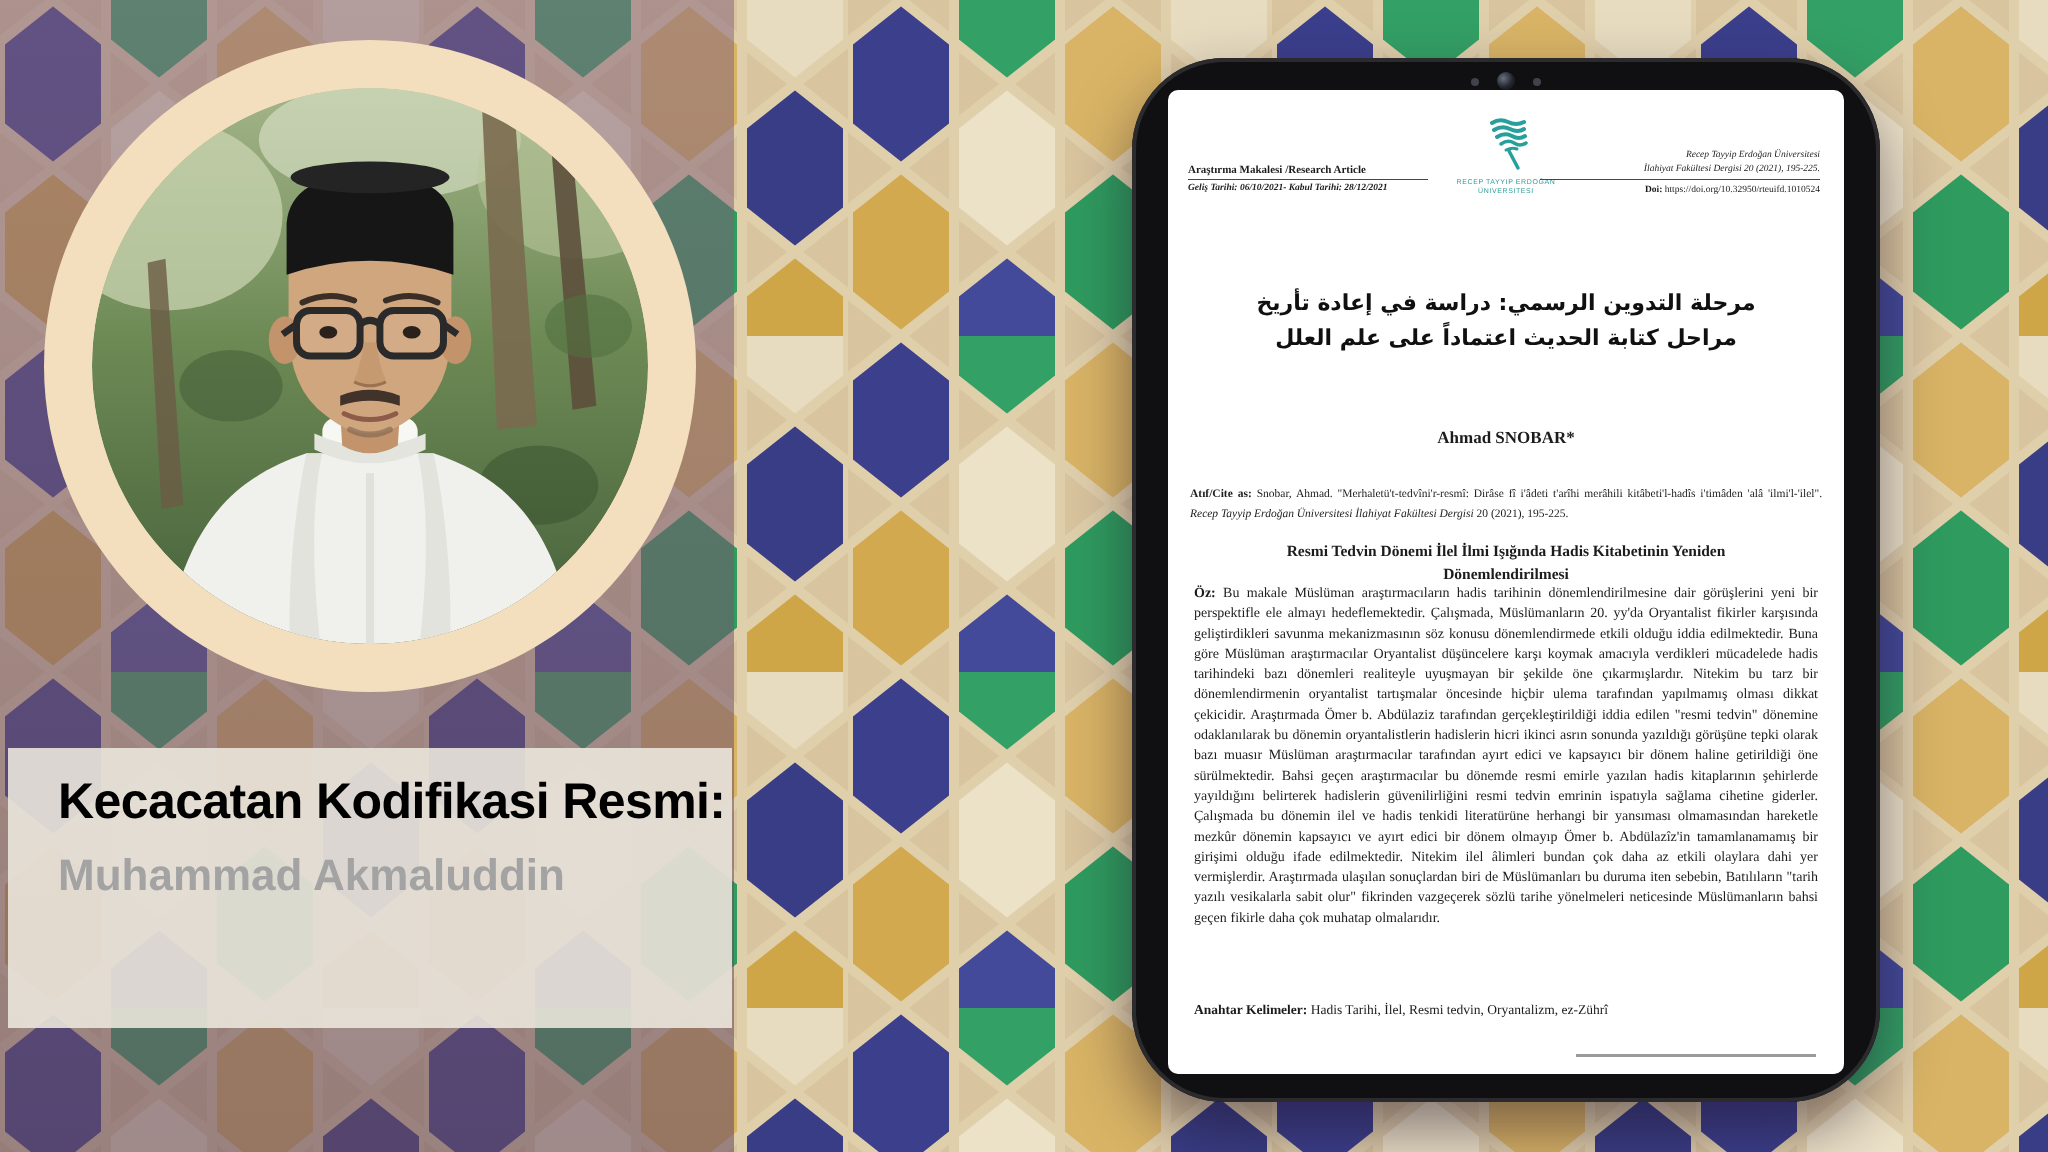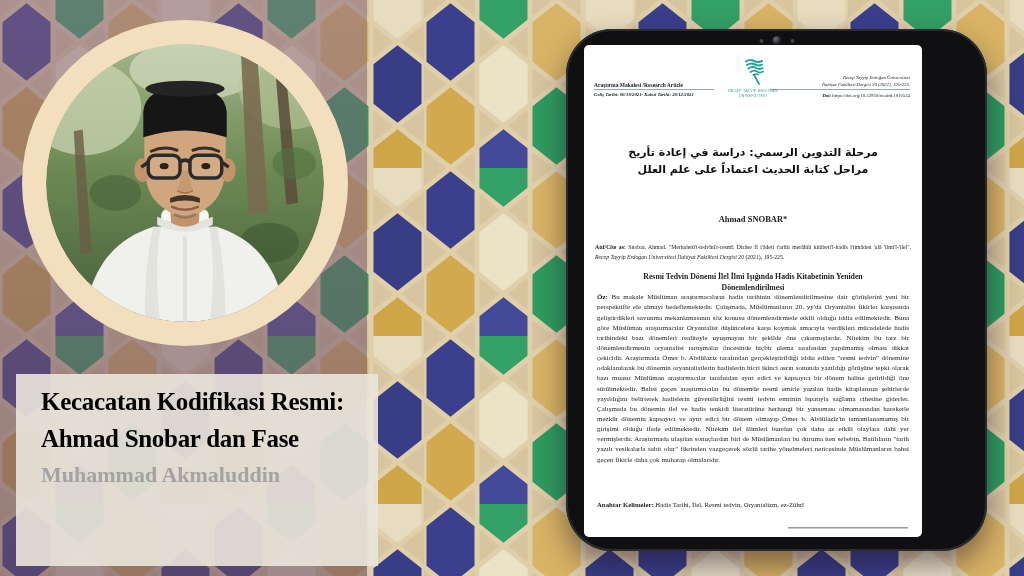--- a/index.html
+++ b/index.html
@@ -9,33 +9,33 @@
   .mosaic-bg svg{display:block;}
 
   
   .left-overlay{position:absolute;left:0;top:0;width:367px;height:576px;
     background:linear-gradient(rgba(133,100,124,0.52),rgba(104,74,94,0.58));}
   .photo-ring{position:absolute;left:22px;top:20px;width:326px;height:326px;
     border-radius:50%;background:#f3dfbd;display:flex;align-items:center;justify-content:center;}
   .portrait{width:278px;height:278px;border-radius:50%;overflow:hidden;}
   .portrait svg{display:block;}
 
-  .text-panel{position:absolute;left:16px;top:374px;width:362px;height:192px;
-    background:rgba(234,229,220,0.9);box-sizing:border-box;padding:9px 8px 0 25px;font-family:Liberation Serif, serif;}
+  .text-panel{position:absolute;left:4px;top:374px;width:362px;height:140px;
+    background:rgba(234,229,220,0.9);box-sizing:border-box;padding:9px 8px 0 25px;}
   .review-title-line{font-size:25px;font-weight:bold;color:#29252
 
 
 
 6;line-height:37px;
     letter-spacing:-0.3px;white-space:nowrap;}
   .reviewed-by{font-size:23px;color:#403d3d;line-height:34px;margin-top:2px;}
   .reviewer-name{font-size:22px;font-weight:bold;color:#a3a3a3;line-height:36px;}
 
   
-  .tablet{position:absolute;left:566px;top:29px;width:421px;height:522px;
+  .tablet{position:absolute;left:566px;top:29px;width:374px;height:522px;
     background:#101012;border-radius:46px;
     box-shadow:0 14px 30px rgba(30,15,35,0.5), inset 0 0 0 2px #2b2b2e;}
   .cam-row{position:absolute;top:7px;left:50%;transform:translateX(-50%);
     display:flex;gap:9px;align-items:center;}
   .cam-dot{width:4px;height:4px;border-radius:50%;background:#41434b;}
   .cam-lens{width:9px;height:9px;border-radius:50%;
     background:radial-gradient(circle at 35% 35%, #6a7080 0%, #23252d 55%, #0c0d12 100%);}
   .screen{position:absolute;left:18px;top:16px;width:338px;height:492px;
     background:#ffffff;border-radius:5px;overflow:hidden;}
   .paper-inner{position:relative;width:676px;height:984px;
@@ -160,21 +160,20 @@
           <path d="M125,155 Q140,149 155,155 L155,160 Q140,155 125,160 Z" fill="#41332a"></path>
           <path d="M127,164 Q140,170 153,164" stroke="#8d5b49" stroke-width="2.5" fill="none" stroke-linecap="round"></path>
           <path d="M130,172 Q140,177 150,172" stroke="#6b5748" stroke-width="3" opacity="0.5" fill="none" stroke-linecap="round"></path>
         </g>
       </svg>
     </div>
   </div>
 
   <div class="text-panel">
     <div class="review-title-line">Kecacatan Kodifikasi Resmi:</div>
-    <div class="review-title-line">Ahmad Snobar dan Fase</div>
     <div class="reviewer-name">Muhammad Akmaluddin</div>
   </div>
 
   <div class="tablet">
     <div class="cam-row">
       <div class="cam-dot"></div>
       <div class="cam-lens"></div>
       <div class="cam-dot"></div>
     </div>
 

